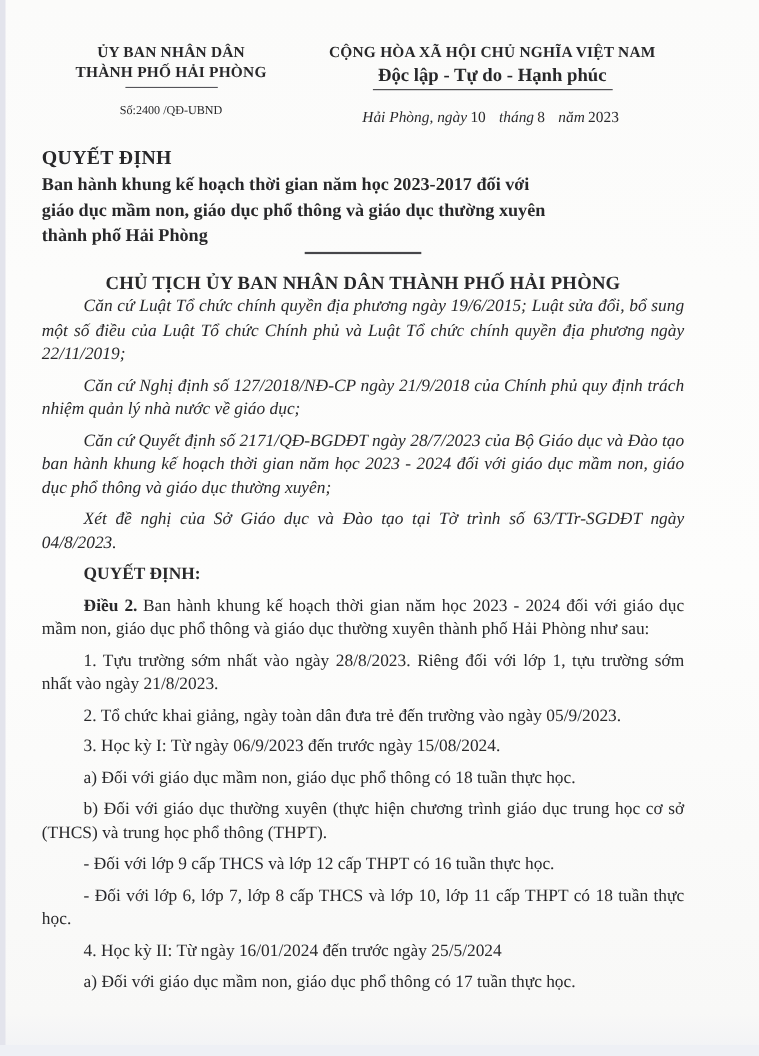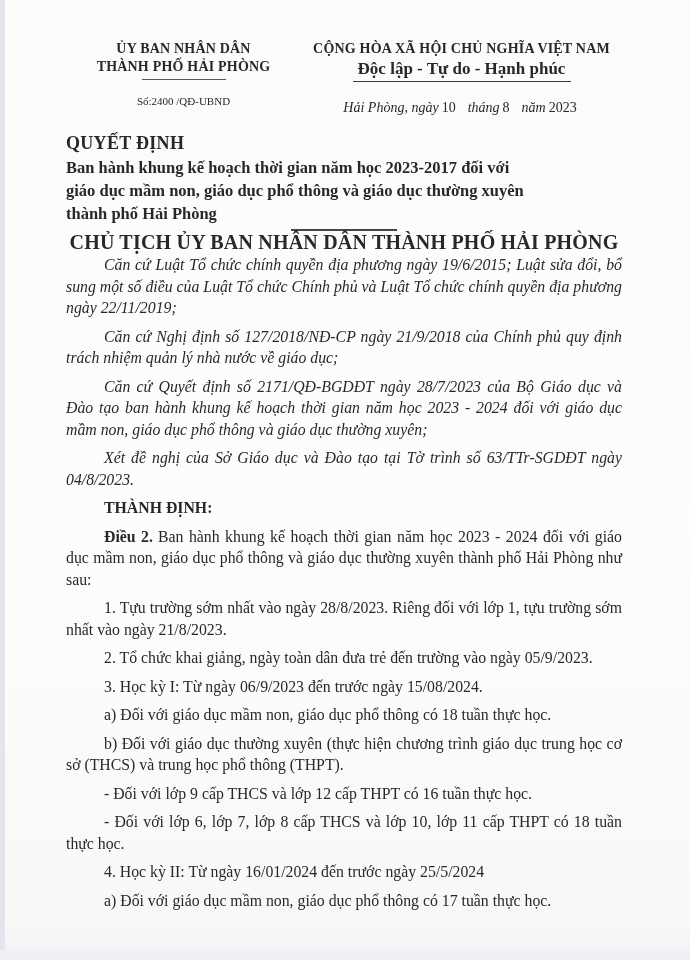--- a/index.html
+++ b/index.html
@@ -28,21 +28,21 @@
     content: "";
     position: absolute;
     left: 0; right: 0; bottom: 0;
     height: 10px;
     background: #eef0f5;
   }
   .page {
     box-sizing: border-box;
     width: 100%;
     height: 100%;
-    padding: 40px 68px 20px 66px;
+    padding: 40px 68px 20px 38px;
   }
 
   
   .hdr {
     display: flex;
     align-items: flex-start;
   }
   .hdr-left {
     width: 235px;
     text-align: center;
@@ -91,22 +91,23 @@
     letter-spacing: 0.3px;
   }
   .title-subject {
     font-size: 16.5px;
     font-weight: bold;
     line-height: 23px;
     margin-top: 2px;
   }
   .rule-title { width: 106px; height: 0; border-bottom: 2px solid #46464a; margin: 4px auto 0 auto; }
   .authority {
+    margin-top: 17px;
     text-align: center;
-    font-size: 20px;
+    font-size: 17px;
     font-weight: bold;
     letter-spacing: 0.2px;
   }
 
   
   .body-text { }
   p.para {
     margin: 0 0 7px 0;
     font-size: 15.8px;
     line-height: 21.5px;
@@ -162,21 +163,21 @@
     </div>
 
     <div class="authority">CHỦ TỊCH ỦY BAN NHÂN DÂN THÀNH PHỐ HẢI PHÒNG</div>
 
     <div class="body-text">
       <p class="para preamble">Căn cứ Luật Tổ chức chính quyền địa phương ngày 19/6/2015; Luật sửa đổi, bổ sung một số điều của Luật Tổ chức Chính phủ và Luật Tổ chức chính quyền địa phương ngày 22/11/2019;</p>
       <p class="para preamble">Căn cứ Nghị định số 127/2018/NĐ-CP ngày 21/9/2018 của Chính phủ quy định trách nhiệm quản lý nhà nước về giáo dục;</p>
       <p class="para preamble">Căn cứ Quyết định số 2171/QĐ-BGDĐT ngày 28/7/2023 của Bộ Giáo dục và Đào tạo ban hành khung kế hoạch thời gian năm học 2023 - 2024 đối với giáo dục mầm non, giáo dục phổ thông và giáo dục thường xuyên;</p>
       <p class="para preamble">Xét đề nghị của Sở Giáo dục và Đào tạo tại Tờ trình số 63/TTr-SGDĐT ngày 04/8/2023.</p>
 
-      <p class="para decide-heading">THÀNH ĐỊNH:</p>
+      <p class="para decide-heading">QUYẾT ĐỊNH:</p>
 
       <p class="para"><span class="article-label">Điều 2.</span><span>Ban hành khung kế hoạch thời gian năm học 2023 - 2024 đối với giáo dục mầm non, giáo dục phổ thông và giáo dục thường xuyên thành phố Hải Phòng như sau:</span></p>
 
       <p class="para">1. Tựu trường sớm nhất vào ngày 28/8/2023. Riêng đối với lớp 1, tựu trường sớm nhất vào ngày 21/8/2023.</p>
       <p class="para">2. Tổ chức khai giảng, ngày toàn dân đưa trẻ đến trường vào ngày 05/9/2023.</p>
       <p class="para">3. Học kỳ I: Từ ngày 06/9/2023 đến trước ngày 15/08/2024.</p>
       <p class="para">a) Đối với giáo dục mầm non, giáo dục phổ thông có 18 tuần thực học.</p>
       <p class="para">b) Đối với giáo dục thường xuyên (thực hiện chương trình giáo dục trung học cơ sở (THCS) và trung học phổ thông (THPT).</p>
       <p class="para">- Đối với lớp 9 cấp THCS và lớp 12 cấp THPT có 16 tuần thực học.</p>
       <p class="para">- Đối với lớp 6, lớp 7, lớp 8 cấp THCS và lớp 10, lớp 11 cấp THPT có 18 tuần thực học.</p>

